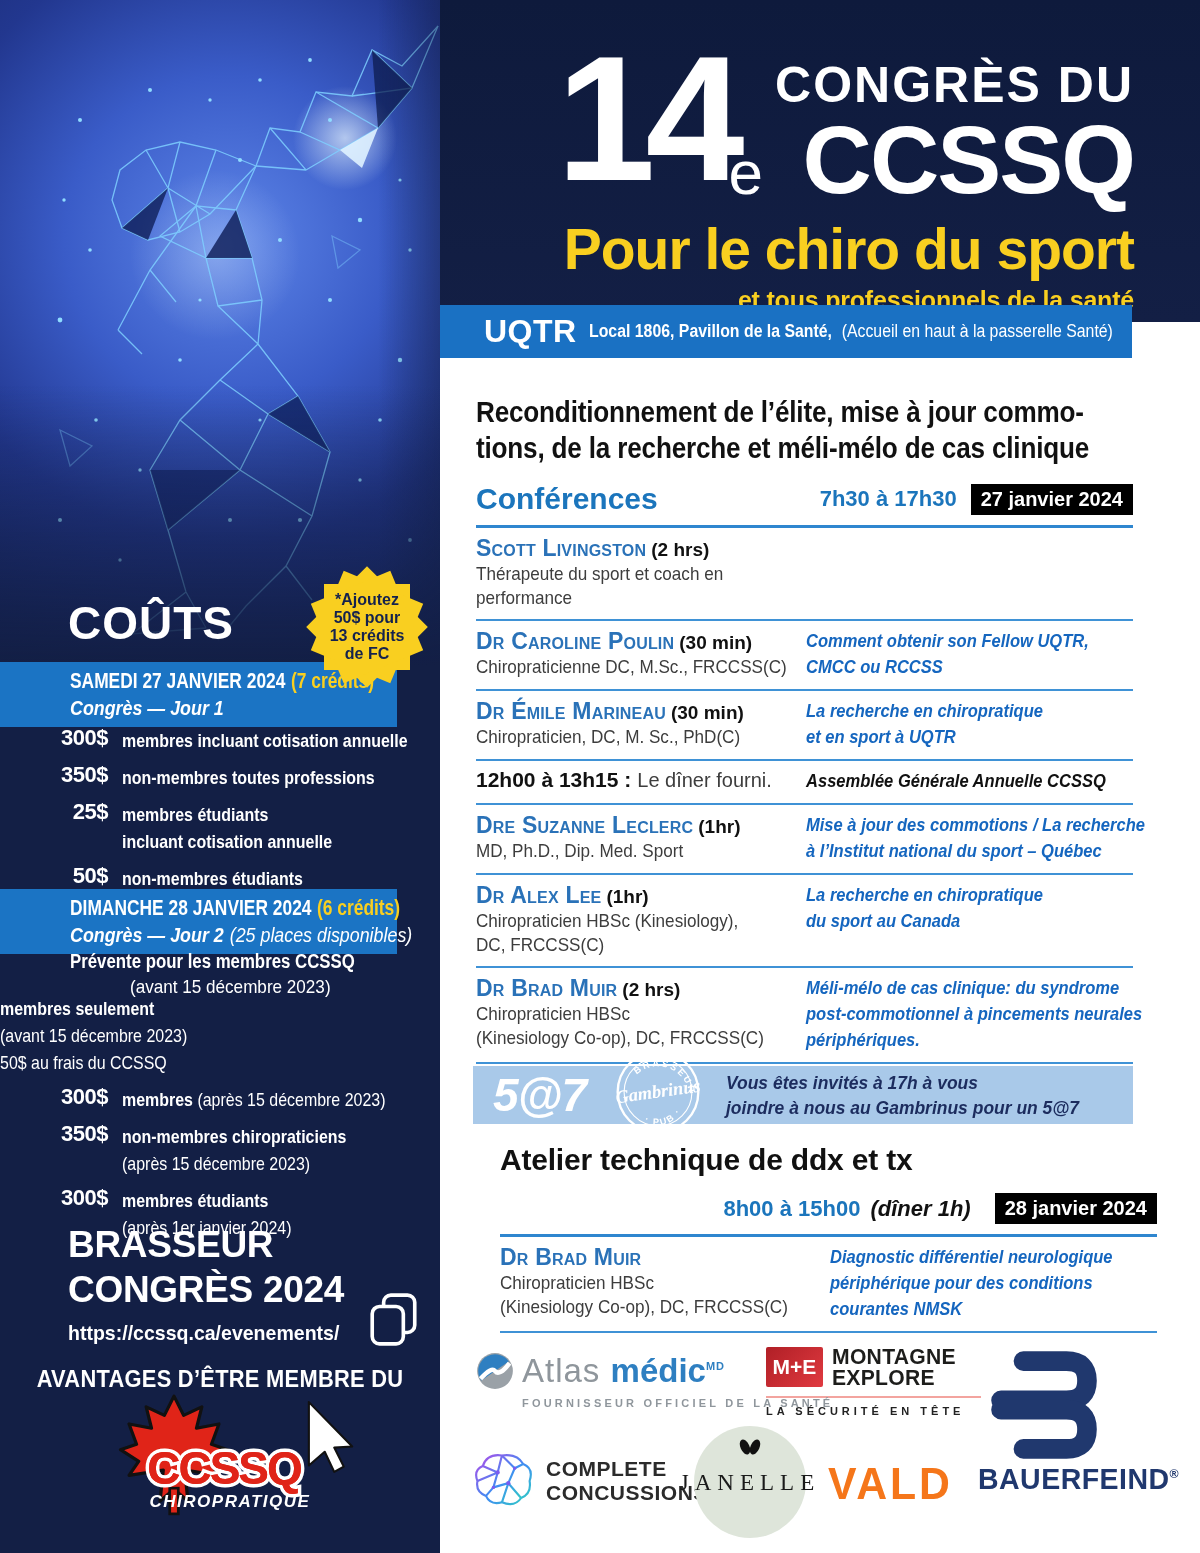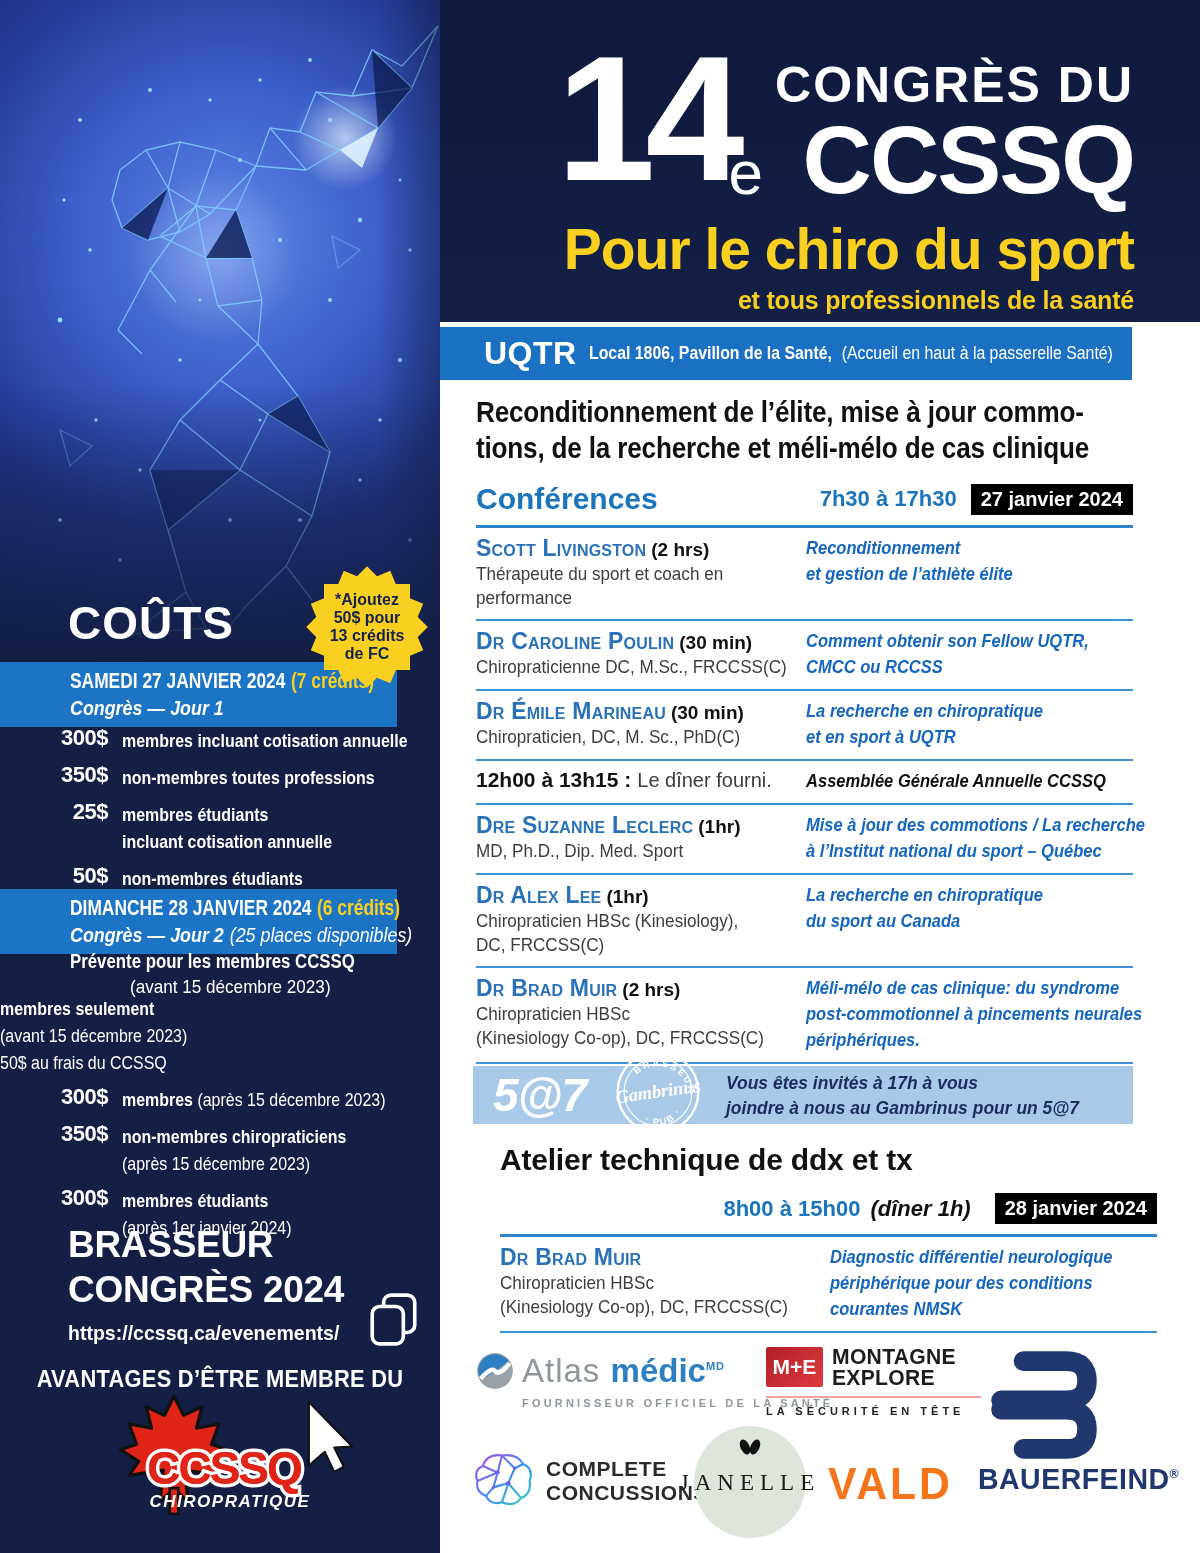--- a/index.html
+++ b/index.html
@@ -20,21 +20,21 @@
   .title-row{display:flex;justify-content:flex-end;align-items:flex-start;gap:6px;}
   .n14{font-size:178px;font-weight:700;line-height:.82;letter-spacing:-10px;white-space:nowrap;}
   .nsup{font-size:62px;font-weight:400;position:relative;top:14px;left:-6px;letter-spacing:0;}
   .tcol{padding-top:10px;}
   .t-line1{font-size:50px;font-weight:700;letter-spacing:2px;white-space:nowrap;}
   .t-line2{font-size:96px;font-weight:800;letter-spacing:-2px;line-height:.92;margin-top:2px;white-space:nowrap;}
   .tagline{margin-top:12px;font-size:57px;font-weight:800;color:var(--yellow,#f9cf20);letter-spacing:-1px;white-space:nowrap;}
   .subtagline{margin-top:4px;font-size:25px;font-weight:700;color:var(--yellow,#f9cf20);letter-spacing:-.2px;}
 
   
-  .location-bar{position:absolute;left:440px;top:327px;width:692px;height:53px;background:var(--location_blue,#1a71c3);
+  .location-bar{position:absolute;left:440px;top:305px;width:692px;height:53px;background:var(--location_blue,#1a71c3);
     display:flex;align-items:center;padding-left:30px;box-sizing:border-box;color:#fff;z-index:3;}
   .venue{font-size:32px;font-weight:800;margin-left:14px;letter-spacing:.5px;}
   .loc-details{margin-left:12px;white-space:nowrap;transform:scaleX(.88);transform-origin:left;display:inline-block;font-size:18px;}
   .loc-b{font-weight:700;}
   .loc-r{font-weight:400;margin-left:6px;}
 
   
   .intro{position:absolute;left:476px;top:394px;z-index:3;}
   .h-line{font-size:29px;font-weight:800;color:#111;line-height:36px;white-space:nowrap;transform:scaleX(.9);transform-origin:left;display:block;letter-spacing:-.2px;}
 
@@ -241,24 +241,20 @@
       <span class="conf-time">7h30 à 17h30</span>
       <span class="date-box">27 janvier 2024</span>
     </div>
 
     <div class="row">
       <div class="left">
         <div><span class="spk">Scott Livingston</span><span class="dur">(2 hrs)</span></div>
         <span class="cred">Thérapeute du sport et coach en</span>
         <span class="cred">performance</span>
       </div>
-      <div class="right">
-        <span class="topic">Reconditionnement</span>
-        <span class="topic">et gestion de l’athlète élite</span>
-      </div>
     </div>
 
     <div class="row">
       <div class="left">
         <div><span class="spk">Dr Caroline Poulin</span><span class="dur">(30 min)</span></div>
         <span class="cred">Chiropraticienne DC, M.Sc., FRCCSS(C)</span>
       </div>
       <div class="right">
         <span class="topic">Comment obtenir son Fellow UQTR,</span>
         <span class="topic">CMCC ou RCCSS</span>

